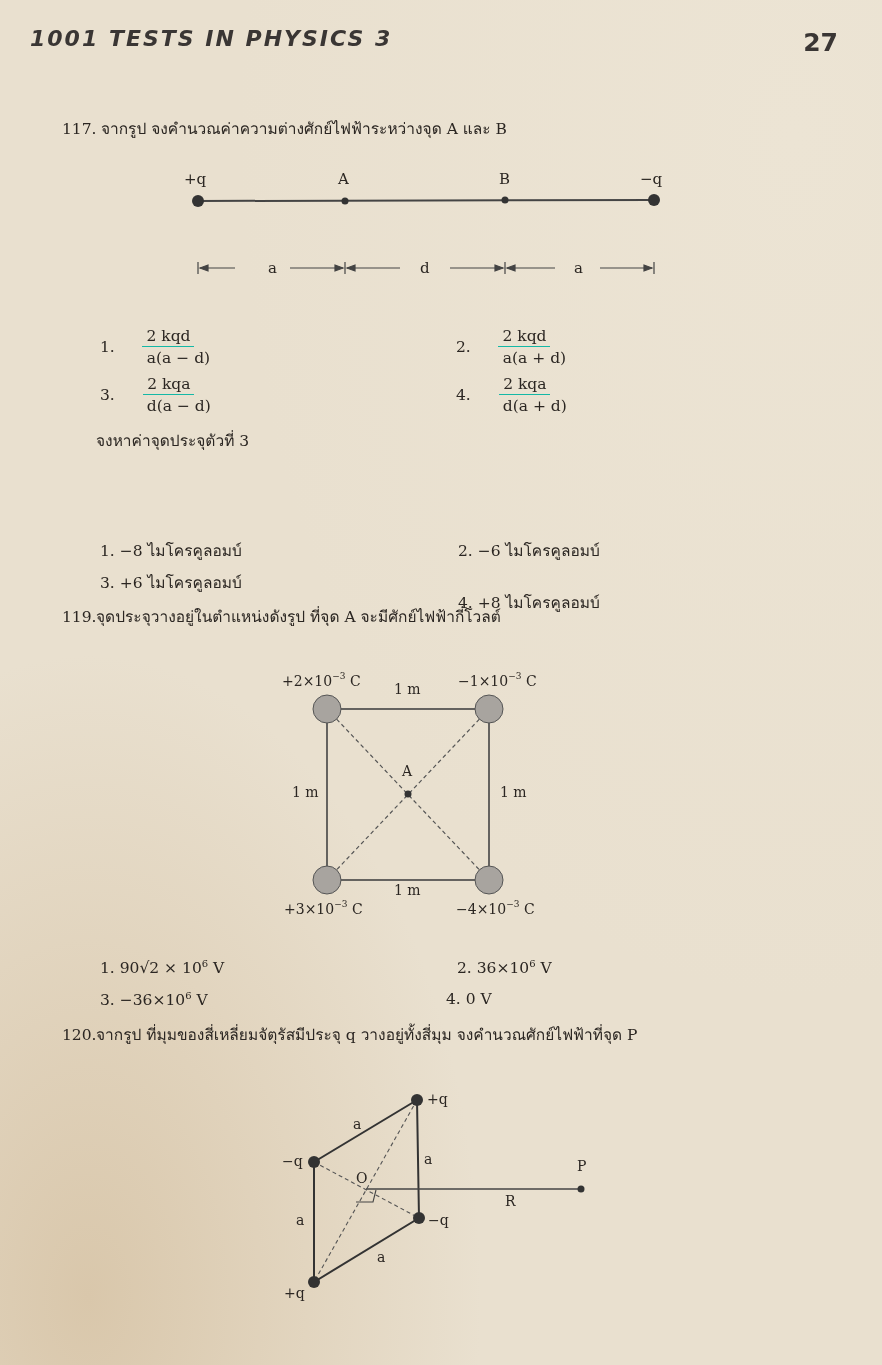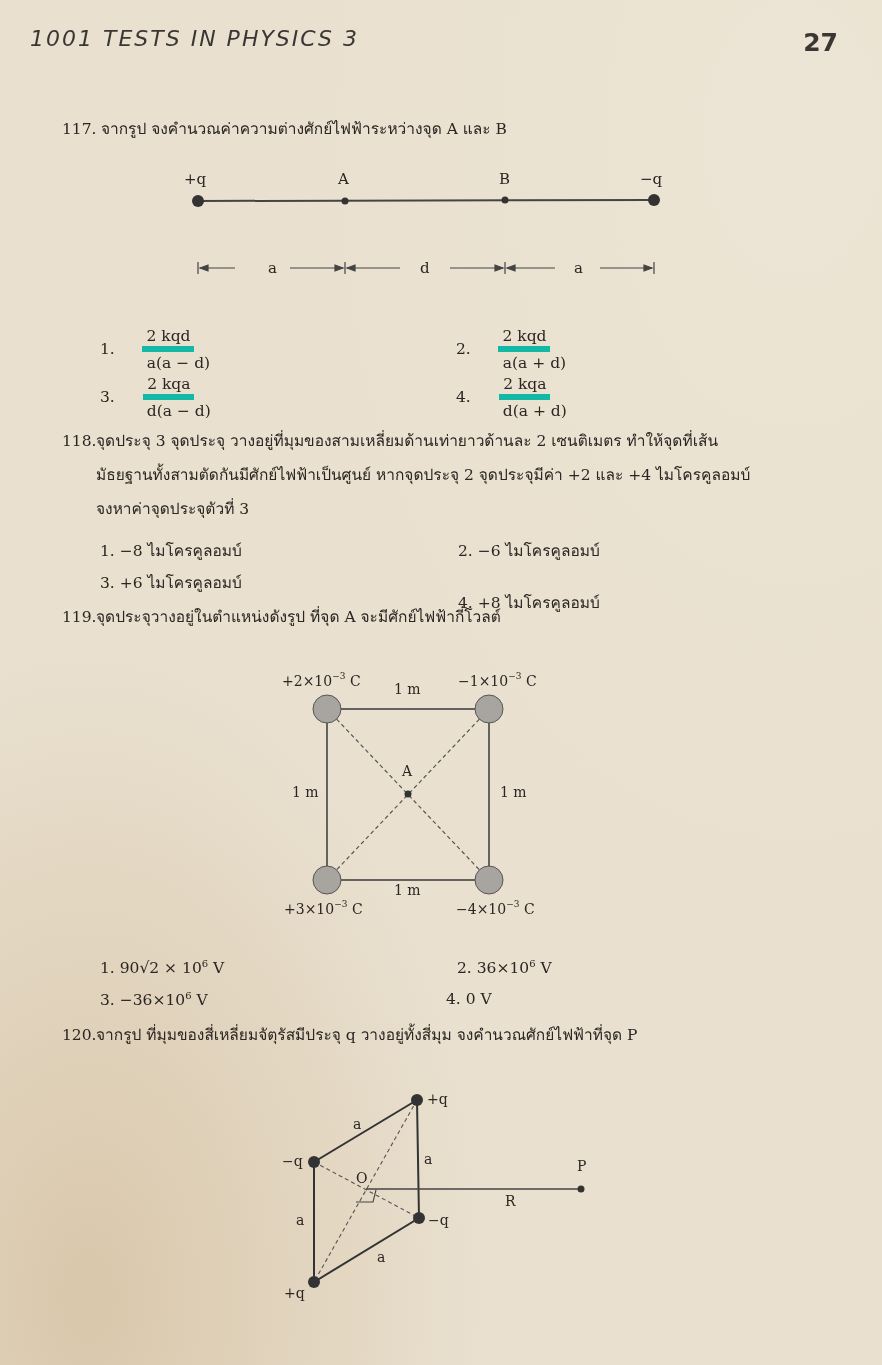--- a/index.html
+++ b/index.html
@@ -2,27 +2,27 @@
 <html><head>
 <meta charset="utf-8">
 <style>
   html,body{margin:0;padding:0;}
   body{width:882px;height:1365px;position:relative;overflow:hidden;
     background:#e9e0cf;
     background-image:radial-gradient(ellipse at 10% 95%, #d9c7ab 0%, rgba(217,199,171,0) 35%),
                      radial-gradient(ellipse at 90% 10%, #ece4d4 0%, rgba(236,228,212,0) 50%);
     font-family:"DejaVu Serif","Liberation Serif",serif;color:#2b2622;}
   .abs{position:absolute;}
-  .header-title{left:30px;top:26px;font-family:"DejaVu Sans","Liberation Sans",sans-serif;font-weight:normal;font-style:italic;font-size:22px;letter-spacing:2px;color:#3a3634;}
+  .header-title{left:30px;top:26px;font-family:"DejaVu Sans","Liberation Sans",sans-serif;font-weight:bold;font-style:italic;font-size:22px;letter-spacing:2px;color:#3a3634;}
   .page-num{right:44px;top:28px;font-family:"DejaVu Sans","Liberation Sans",sans-serif;font-weight:bold;font-size:25px;color:#3a3634;}
   .q{font-size:15.5px;line-height:34px;}
   .qnum{display:inline-block;width:34px;}
   .opt{font-size:15.5px;}
   .frac{display:inline-flex;flex-direction:column;align-items:center;vertical-align:middle;margin-left:8px;}
-  .frac .num{padding:0 4px;border-bottom:6px solid #14b8a6;line-height:20px;}
+  .frac .num{padding:0 4px;border-bottom:1px solid #14b8a6;line-height:20px;}
   .frac .den{padding:0 4px;line-height:22px;margin-left:20px;}
   svg text{font-family:"DejaVu Serif","Liberation Serif",serif;fill:#2b2622;}
   sup{font-size:10px;}
 </style>
 </head>
 <body>
 
 <div class="abs header-title">1001 TESTS IN PHYSICS 3</div>
 <div class="abs page-num">27</div>
 
@@ -82,22 +82,20 @@
     </span>
 </div>
 <div class="abs opt" style="left:456px;top:374px;">
   <span>4.</span><span class="frac">
       <span class="num">2 kqa</span>
       <span class="den">d(a + d)</span>
     </span>
 </div>
 
 <div class="abs q" style="left:62px;top:424px;width:790px;">
-  <div><span class="qnum">118.</span><span>จุดประจุ 3 จุดประจุ วางอยู่ที่มุมของสามเหลี่ยมด้านเท่ายาวด้านละ 2 เซนติเมตร ทำให้จุดที่เส้น</span></div>
-  <div style="padding-left:34px;">มัธยฐานทั้งสามตัดกันมีศักย์ไฟฟ้าเป็นศูนย์ หากจุดประจุ 2 จุดประจุมีค่า +2 และ +4 ไมโครคูลอมบ์</div>
   <div style="padding-left:34px;">จงหาค่าจุดประจุตัวที่ 3</div>
 </div>
 <div class="abs opt" style="left:100px;top:538px;"><span>1.</span> <span>−8 ไมโครคูลอมบ์</span></div>
 <div class="abs opt" style="left:458px;top:538px;"><span>2.</span> <span>−6 ไมโครคูลอมบ์</span></div>
 <div class="abs opt" style="left:100px;top:570px;"><span>3.</span> <span>+6 ไมโครคูลอมบ์</span></div>
 <div class="abs opt" style="left:458px;top:590px;"><span>4.</span> <span>+8 ไมโครคูลอมบ์</span></div>
 
 <div class="abs q" style="left:62px;top:600px;">
   <span class="qnum">119.</span><span>จุดประจุวางอยู่ในตำแหน่งดังรูป ที่จุด A จะมีศักย์ไฟฟ้ากี่โวลต์</span>
 </div>

